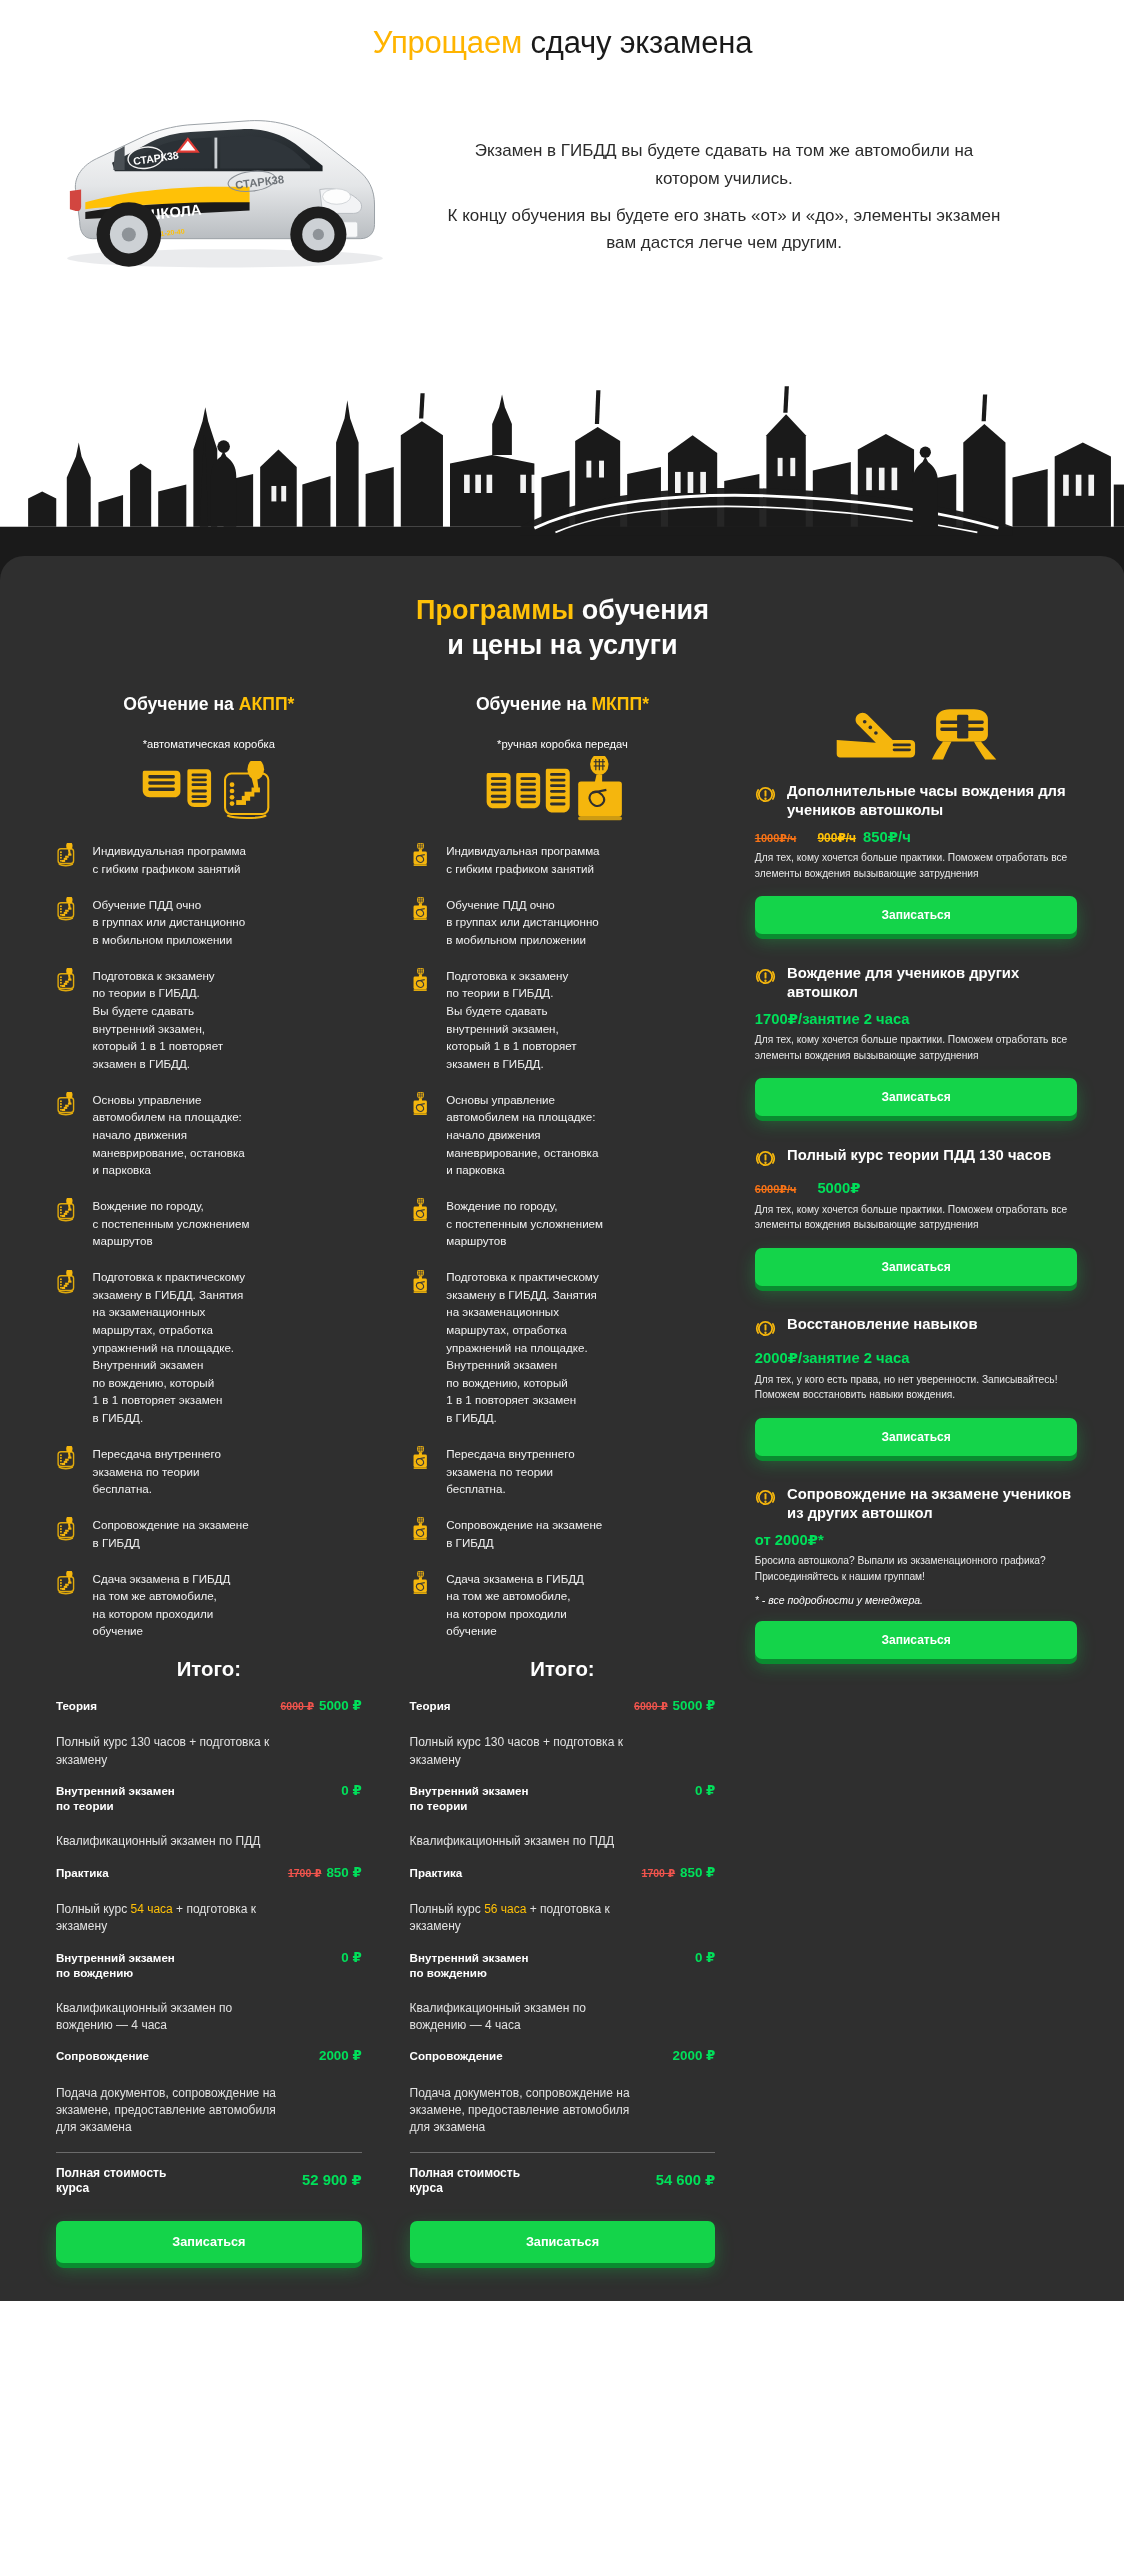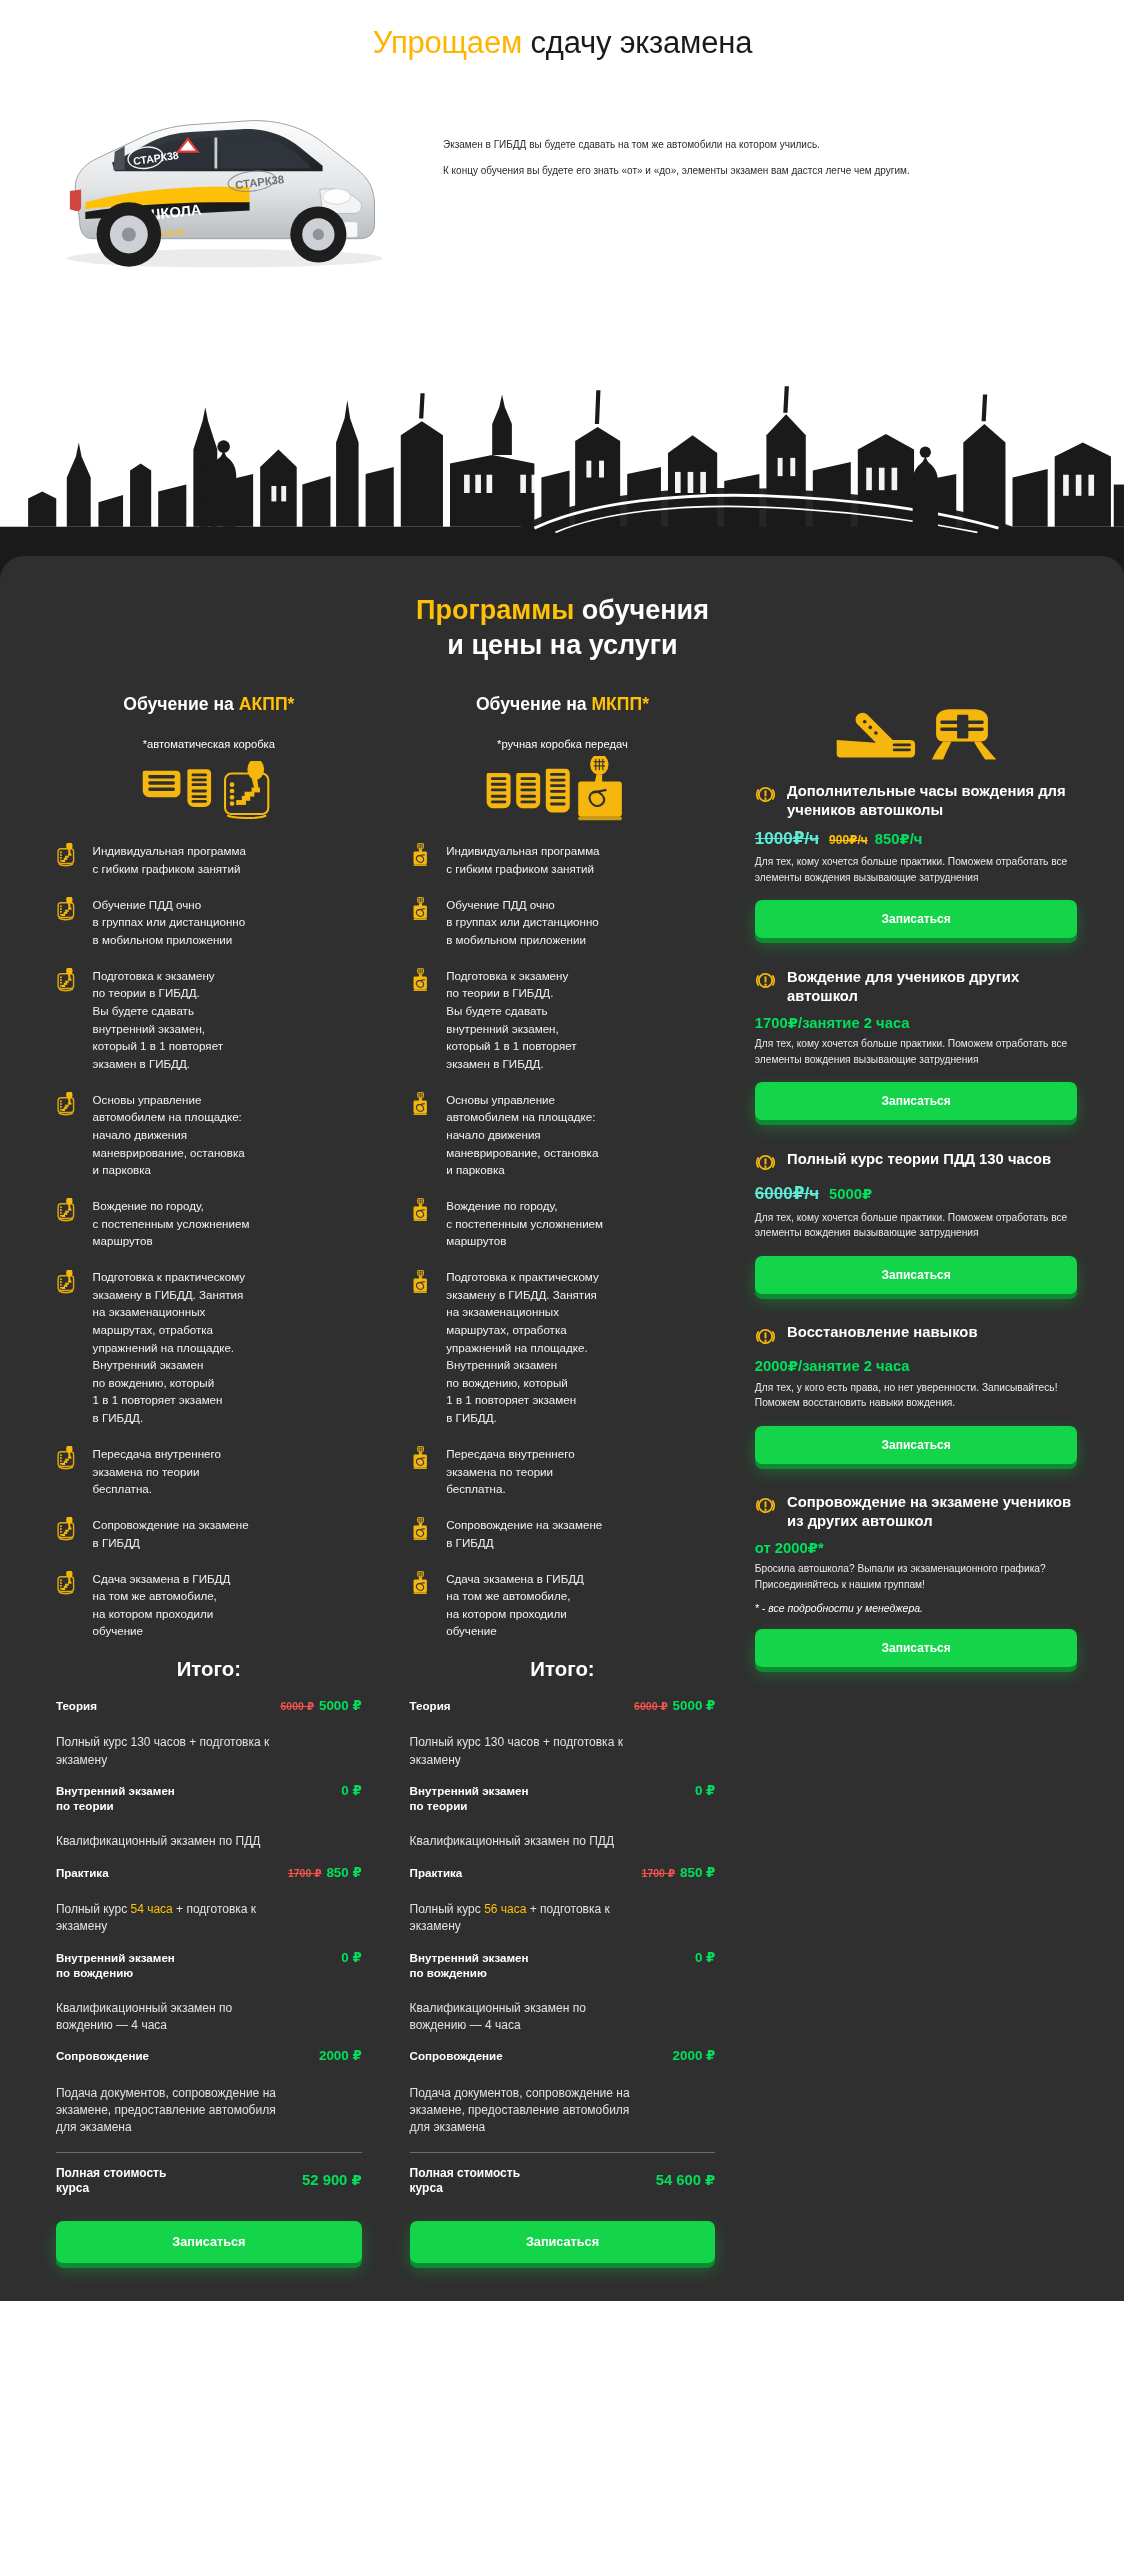--- a/index.html
+++ b/index.html
@@ -18,21 +18,21 @@
     font-size: 31px; font-weight: 400; letter-spacing: -0.2px;
     color: #1a1a1a;
   }
   .hero-title .hl { color: #ffb400; }
   .hero-car {
     position: absolute; left: 39px; top: 84px;
     width: 365px; height: 190px;
   }
   .hero-text {
     position: absolute; left: 443px; top: 137px; width: 562px;
-    font-size: 10px; line-height: 1.62; color: #2b2b2b;
+    font-size: 17px; line-height: 1.62; color: #2b2b2b; text-align: center;
   }
 
   
   .skyline { position: relative; width: 1125px; height: 295px; background: #fff; overflow: hidden; }
   .skyline svg.city { position: absolute; left: 0; bottom: 0; width: 1125px; height: 239px; display: block; }
 
   
   .dark {
     position: relative;
     width: 1125px;
@@ -94,21 +94,21 @@
     margin-top: 24px;
   }
   .btn-green.svc { margin-top: 15.5px; padding: 12px 0; font-size: 12px; }
 
   
   .svc { margin-bottom: 29.5px; }
   .svc-head { display: flex; gap: 9.8px; align-items: flex-start; }
   .svc-head .warn { flex: 0 0 22.5px; width: 22.5px; padding-top: 2.1px; }
   .svc-head h5 { color: #fff; font-size: 14.8px; font-weight: 700; line-height: 1.26; }
   .svc-price { font-size: 14.8px; font-weight: 700; color: #00e05a; margin: 8.4px 0 5.6px 0; }
-  .svc-price .old-red { color: #5eead4; text-decoration: line-through; font-size: 17px; margin-right: 10px; }
+  .svc-price .old-red { color: #f97316; text-decoration: line-through; font-size: 11px; margin-right: 21px; }
   .svc-price .old-gold { color: #ffc107; text-decoration: line-through; font-size: 12px; margin-right: 7px; }
   .svc-desc { color: #eaeaea; font-size: 10.2px; line-height: 1.5; }
   .svc-note { color: #fff; font-size: 10.5px; font-style: italic; margin-top: 9.8px; }
 </style>
 </head>
 <body>
 
 <div class="hero">
   <div class="hero-title">
     <span class="hl">Упрощаем</span><span> сдачу экзамена</span>

